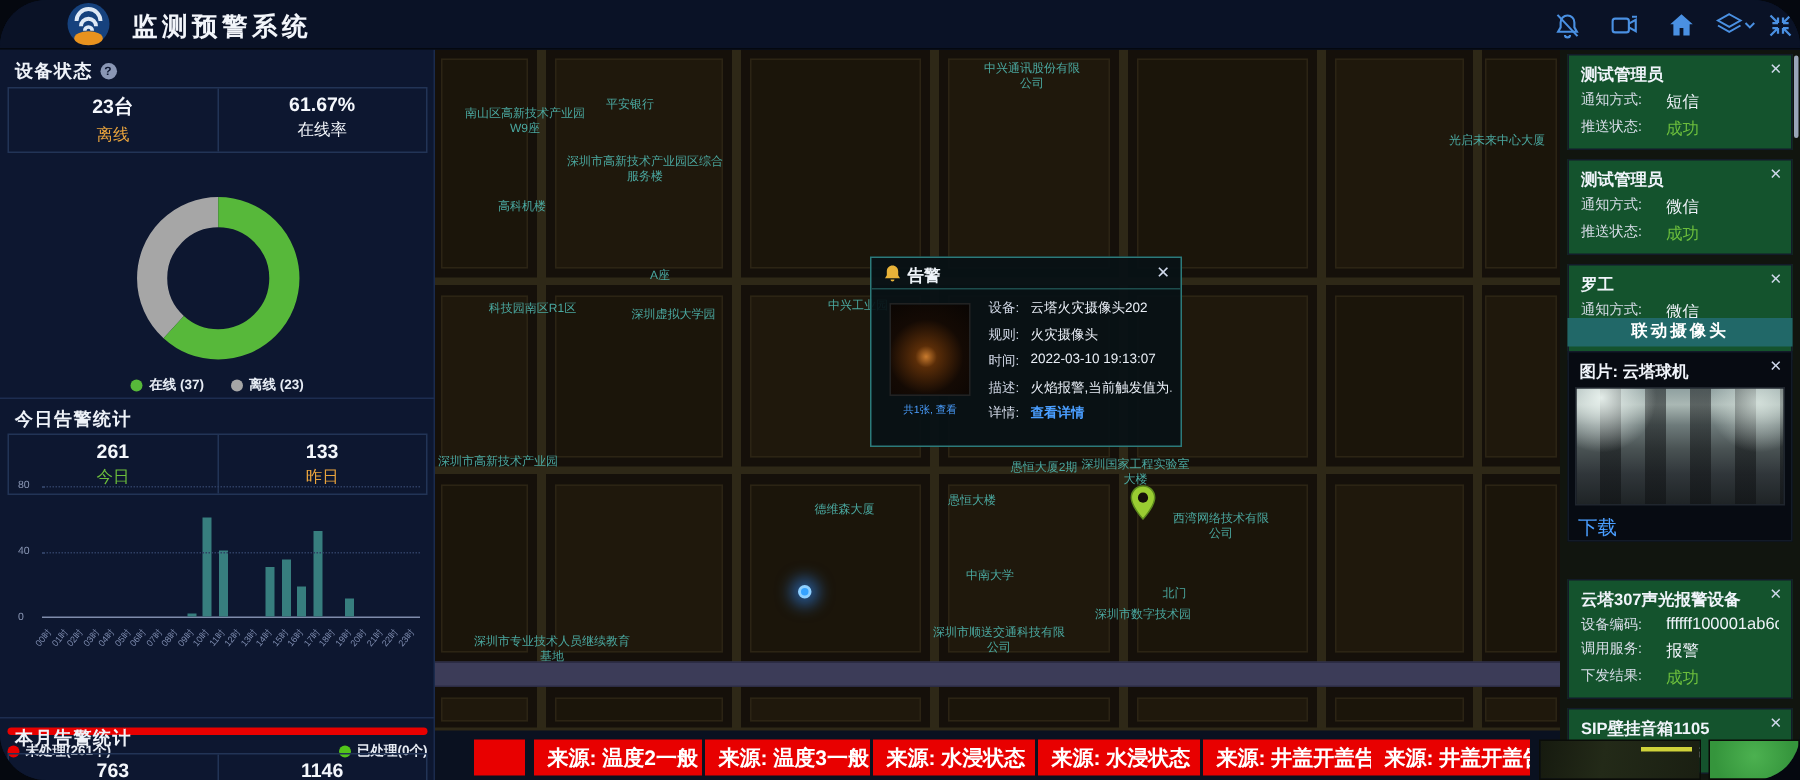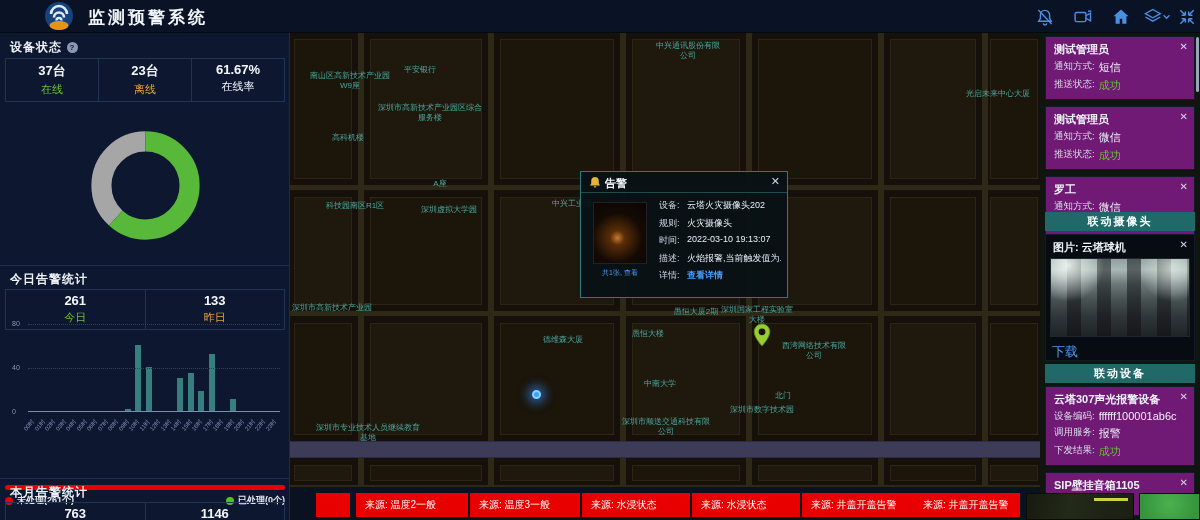--- a/index.html
+++ b/index.html
@@ -1,17 +1,17 @@
 <!DOCTYPE html>
 <html><head>
 <meta charset="utf-8">
 <style>
   html,body{margin:0;padding:0;background:#05080f;}
   *{box-sizing:border-box;font-family:"Liberation Sans","DejaVu Sans",sans-serif;}
-  #app{position:relative;width:1200px;height:520px;overflow:hidden;background:#0d1730;}
+  #app{position:relative;width:1200px;height:520px;overflow:hidden;background:#0d1730;border-radius:31px;}
   .abs{position:absolute;}
 
   
   #header{left:0;top:0;width:1200px;height:33px;background:#0a1226;border-bottom:1px solid #040810;z-index:30;}
   #logo{left:42px;top:1px;width:34px;height:31px;}
   .app-title{left:88px;top:6px;font-size:17px;font-weight:bold;color:#f2f5fa;letter-spacing:3px;}
   .hicon{top:7px;width:22px;height:20px;cursor:pointer;}
   .hicon svg{width:100%;height:100%;}
 
   
@@ -61,31 +61,31 @@
   #popup-thumb{position:absolute;left:12px;top:30px;width:54px;height:62px;background:radial-gradient(circle at 45% 58%,#c97b2e 0%,#5a2d08 16%,#140a04 55%,#090503 100%);border:1px solid #222;}
   #popup-thumb-caption{position:absolute;left:6px;top:96px;width:66px;text-align:center;font-size:7px;color:#4a9eff;}
   #popup-rows{position:absolute;left:78px;top:27px;right:6px;}
   .popup-row{display:flex;margin-bottom:4.5px;}
   .popup-label{width:28px;flex:none;font-size:9px;color:#cfd6e4;}
   .popup-value{font-size:9px;color:#e9eef6;white-space:nowrap;overflow:hidden;}
   .blue-link{color:#4a9eff !important;font-weight:bold;cursor:pointer;}
 
   
   #ticker{position:absolute;left:0;right:0;top:454px;height:33px;background:#0a1120;z-index:7;}
-  .ticker-item{position:absolute;top:6px;height:24px;background:#e80000;color:#fff;font-size:10px;font-weight:normal;line-height:24px;padding-left:9px;overflow:hidden;white-space:nowrap;}
+  .ticker-item{position:absolute;top:6px;height:24px;background:#e80000;color:#fff;font-size:14px;font-weight:bold;line-height:24px;padding-left:9px;overflow:hidden;white-space:nowrap;}
   #ticker-stub{position:absolute;left:26px;top:6px;width:34px;height:24px;background:#e80000;}
 
   
   #right-col{left:1040px;top:33px;width:160px;height:487px;background:#11150f;z-index:20;}
-  .rcard{position:relative;margin:0 5px 6px 5px;background:#701a75;border:1px solid #131b29;padding:5px 8px 6px 8px;}
+  .rcard{position:relative;margin:0 5px 6px 5px;background:#14532d;border:1px solid #131b29;padding:5px 8px 6px 8px;}
   .rcard-head{position:relative;margin-bottom:3px;}
   .rcard-title{font-size:11px;font-weight:bold;color:#f0f4fa;}
   .rcard-close{position:absolute;right:-2px;top:-1px;font-size:10px;color:#cfd8ea;cursor:pointer;}
   .rcard-row{display:flex;margin-top:3px;}
-  .rlabel{font-size:9.5px;color:#d8dde8;margin-right:4px;flex:none;}
+  .rlabel{font-size:9.5px;color:#d8dde8;margin-right:16px;flex:none;}
   .rvalue{font-size:11px;color:#eef2f8;white-space:nowrap;overflow:hidden;}
   .status-success{color:#6cbe3c;text-align:center;}
   #notif-stack{position:absolute;left:0;top:3px;width:160px;}
   .band{position:absolute;left:5px;width:150px;height:19px;background:#216868;color:#fff;font-size:11px;font-weight:bold;text-align:center;line-height:19px;letter-spacing:2px;}
   #camera-card{position:absolute;left:5px;top:201px;width:150px;height:127px;background:#070b12;border:1px solid #131b29;}
   #camera-card-title{position:absolute;left:7px;top:5px;font-size:11px;font-weight:bold;color:#f0f4fa;}
   #camera-photo{position:absolute;left:4px;top:23px;width:140px;height:79px;border:1px solid #20262e;
     background:
       radial-gradient(circle at 12% 8%,rgba(235,244,240,.95) 0%,rgba(235,244,240,0) 26%),
       radial-gradient(circle at 88% 12%,rgba(220,232,226,.8) 0%,rgba(220,232,226,0) 24%),
@@ -149,39 +149,45 @@
       </svg>
     </div>
   </div>
 
   <div id="left-panel" class="abs">
     <div class="sec-head" style="top:6px">
       <span>设备状态</span><span class="help-badge">?</span>
     </div>
     <div id="device-stats" class="stat-table" style="top:25px">
         <div class="stat-cell">
-          <div class="stat-value">37台</div>
-          <div class="stat-label green">在线</div>
-        </div>
-        <div class="stat-cell">
           <div class="stat-value">23台</div>
           <div class="stat-label orange">离线</div>
         </div>
         <div class="stat-cell">
           <div class="stat-value">61.67%</div>
           <div class="stat-label white">在线率</div>
         </div>
       </div>
 
     <div id="donut-wrap" class="abs">
       <svg viewBox="0 0 120 120" style="transform:rotate(-90deg)">
         <circle id="donut-seg-1" cx="60" cy="60" r="46" fill="none" stroke-width="21" stroke="#a6a6a6" stroke-dasharray="110.79350091660004 289.02652413026095" stroke-dashoffset="-178.23302321366094"></circle>
         <circle id="donut-seg-0" cx="60" cy="60" r="46" fill="none" stroke-width="21" stroke="#57b83a" stroke-dasharray="178.23302321366094 289.02652413026095" stroke-dashoffset="0"></circle>
       </svg>
     </div>
+    <div id="donut-legend" class="abs">
+        <div class="legend-item">
+          <div class="legend-dot" style="background: rgb(87, 184, 58);"></div>
+          <div class="legend-text">在线 (37)</div>
+        </div>
+        <div class="legend-item">
+          <div class="legend-dot" style="background: rgb(166, 166, 166);"></div>
+          <div class="legend-text">离线 (23)</div>
+        </div>
+      </div>
 
     <div class="divider" style="top:232px"></div>
     <div class="sec-head" style="top:238px">今日告警统计</div>
     <div id="today-stats" class="stat-table" style="top:256px">
         <div class="stat-cell">
           <div class="stat-value">261</div>
           <div class="stat-label green">今日</div>
         </div>
         <div class="stat-cell">
           <div class="stat-value">133</div>
@@ -416,21 +422,20 @@
           </div>
         </div>
       </div>
     <div class="band" style="top:179px">联动摄像头</div>
     <div id="camera-card">
       <div id="camera-card-title">图片: 云塔球机</div>
       <div class="rcard-close" style="right:6px;top:4px;position:absolute">✕</div>
       <div id="camera-photo"></div>
       <div id="camera-download">下载</div>
     </div>
-    <div class="band" style="top:331px">联动设备</div>
     <div id="device-stack">
         <div class="rcard">
           <div class="rcard-head">
             <div class="rcard-title">云塔307声光报警设备</div>
             <div class="rcard-close">✕</div>
           </div>
           <div class="rcard-row">
             <div class="rlabel">设备编码:</div>
             <div class="rvalue">ffffff100001ab6c</div>
           </div>

